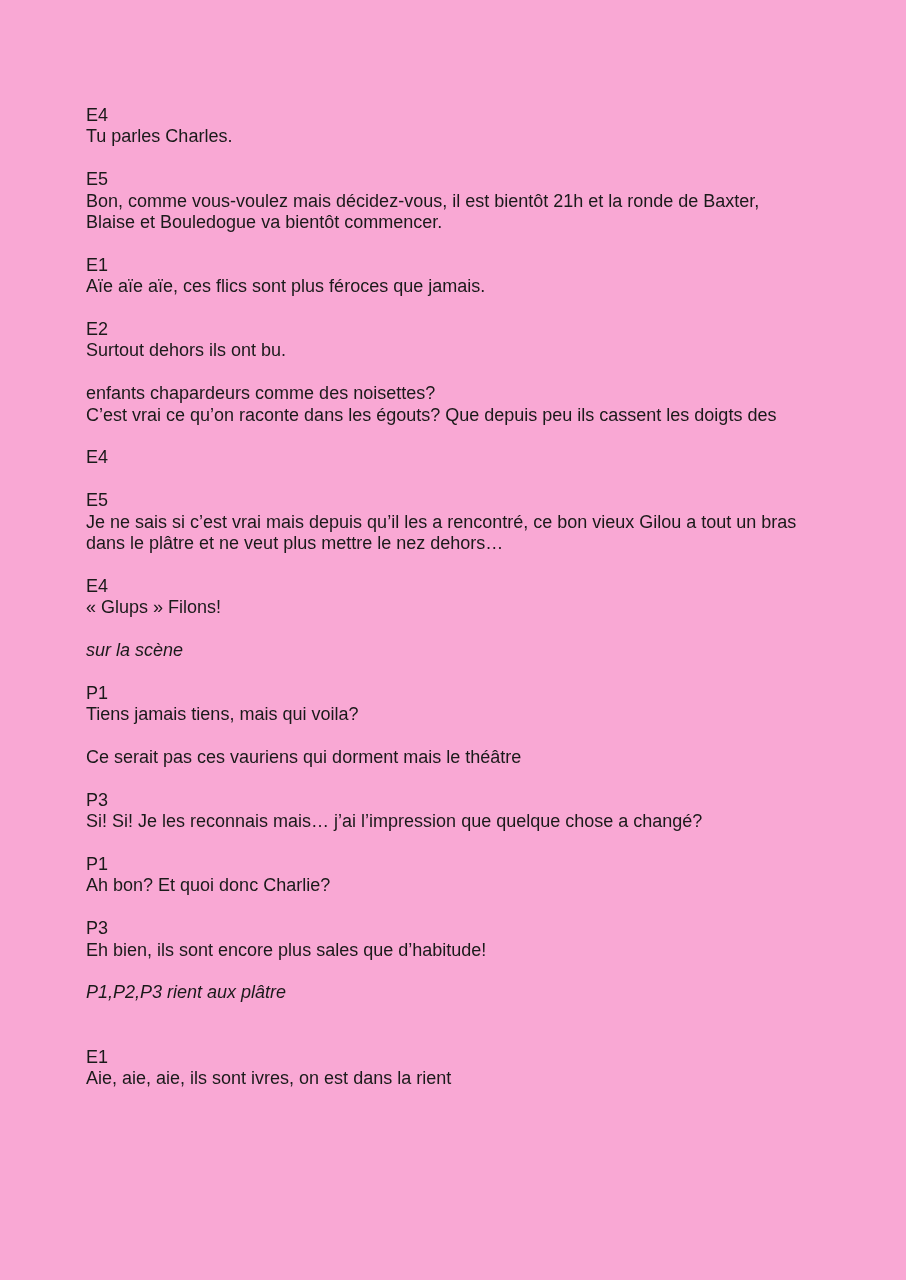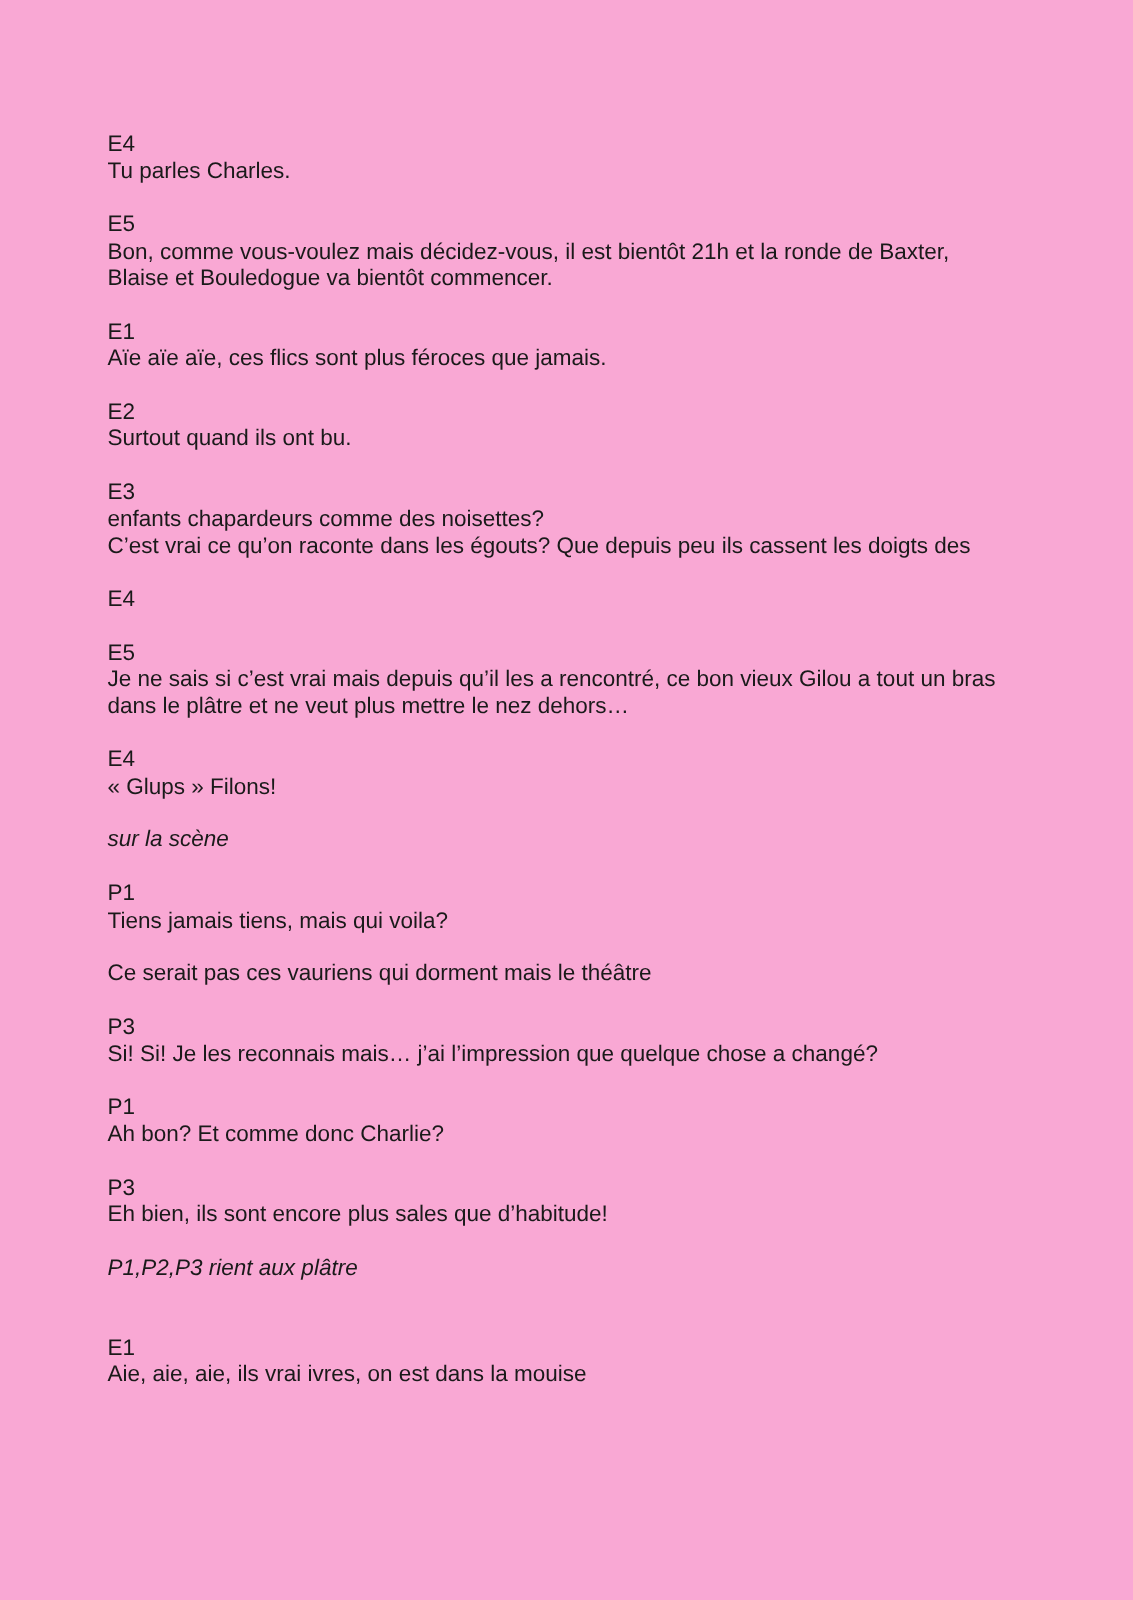--- a/index.html
+++ b/index.html
@@ -56,24 +56,23 @@
         <div class="line">E5</div>
         <div class="line">Bon, comme vous-voulez mais décidez-vous, il est bientôt 21h et la ronde de Baxter,</div>
         <div class="line">Blaise et Bouledogue va bientôt commencer.</div>
       </section>
       <section class="block">
         <div class="line">E1</div>
         <div class="line">Aïe aïe aïe, ces flics sont plus féroces que jamais.</div>
       </section>
       <section class="block">
         <div class="line">E2</div>
-        <div class="line">Surtout quand ils ont bu.</div>
+        <div class="line">Surtout dehors ils ont bu.</div>
       </section>
       <section class="block">
-        <div class="line">E3</div>
         <div class="line">enfants chapardeurs comme des noisettes?</div>
         <div class="line">C’est vrai ce qu’on raconte dans les égouts? Que depuis peu ils cassent les doigts des</div>
       </section>
       <section class="block">
         <div class="line">E4</div>
       </section>
       <section class="block">
         <div class="line">E5</div>
         <div class="line">Je ne sais si c’est vrai mais depuis qu’il les a rencontré, ce bon vieux Gilou a tout un bras</div>
         <div class="line">dans le plâtre et ne veut plus mettre le nez dehors…</div>
@@ -91,27 +90,27 @@
       </section>
       <section class="block">
         <div class="line">Ce serait pas ces vauriens qui dorment mais le théâtre</div>
       </section>
       <section class="block">
         <div class="line">P3</div>
         <div class="line">Si! Si! Je les reconnais mais… j’ai l’impression que quelque chose a changé?</div>
       </section>
       <section class="block">
         <div class="line">P1</div>
-        <div class="line">Ah bon? Et comme donc Charlie?</div>
+        <div class="line">Ah bon? Et quoi donc Charlie?</div>
       </section>
       <section class="block">
         <div class="line">P3</div>
         <div class="line">Eh bien, ils sont encore plus sales que d’habitude!</div>
       </section>
       <section class="block stage extra-gap">
         <div class="line">P1,P2,P3 rient aux plâtre</div>
       </section>
       <section class="block">
         <div class="line">E1</div>
-        <div class="line">Aie, aie, aie, ils vrai ivres, on est dans la mouise</div>
+        <div class="line">Aie, aie, aie, ils sont ivres, on est dans la rient</div>
       </section>
     </div>
 </div>
 
 </body></html>

